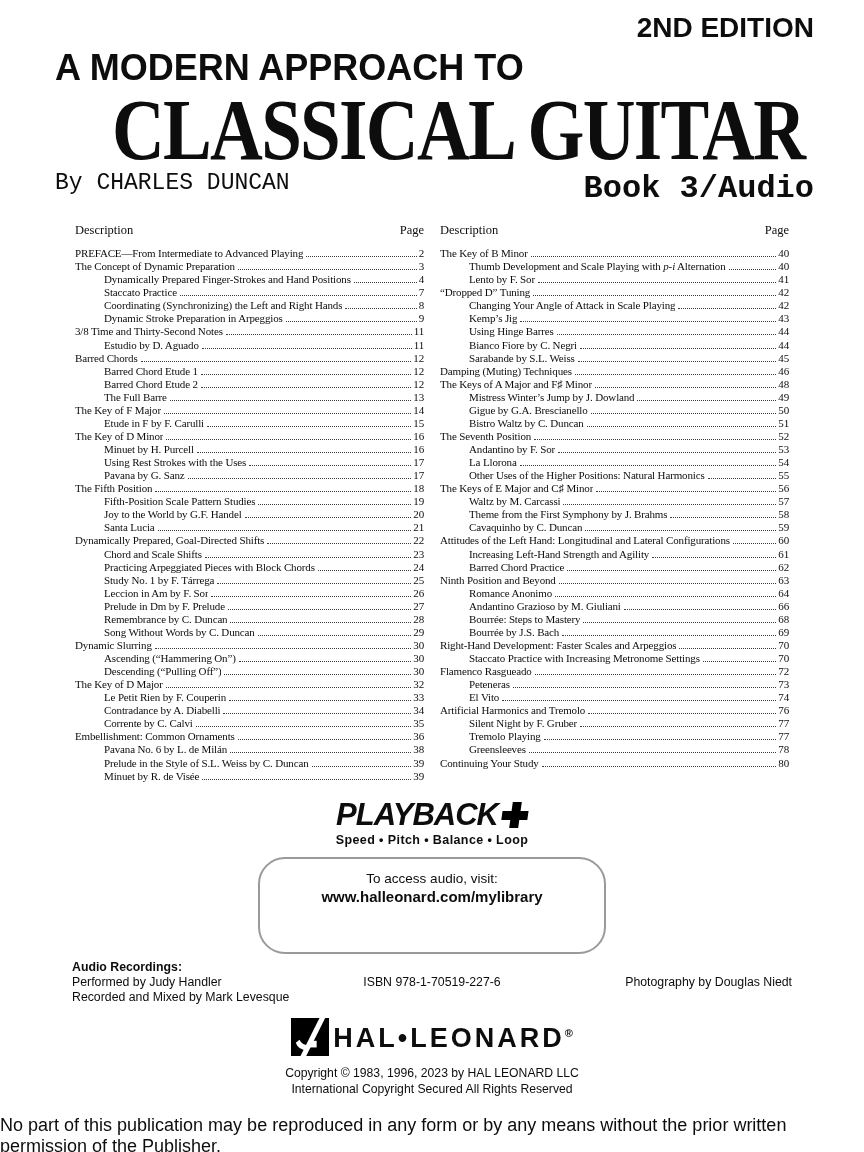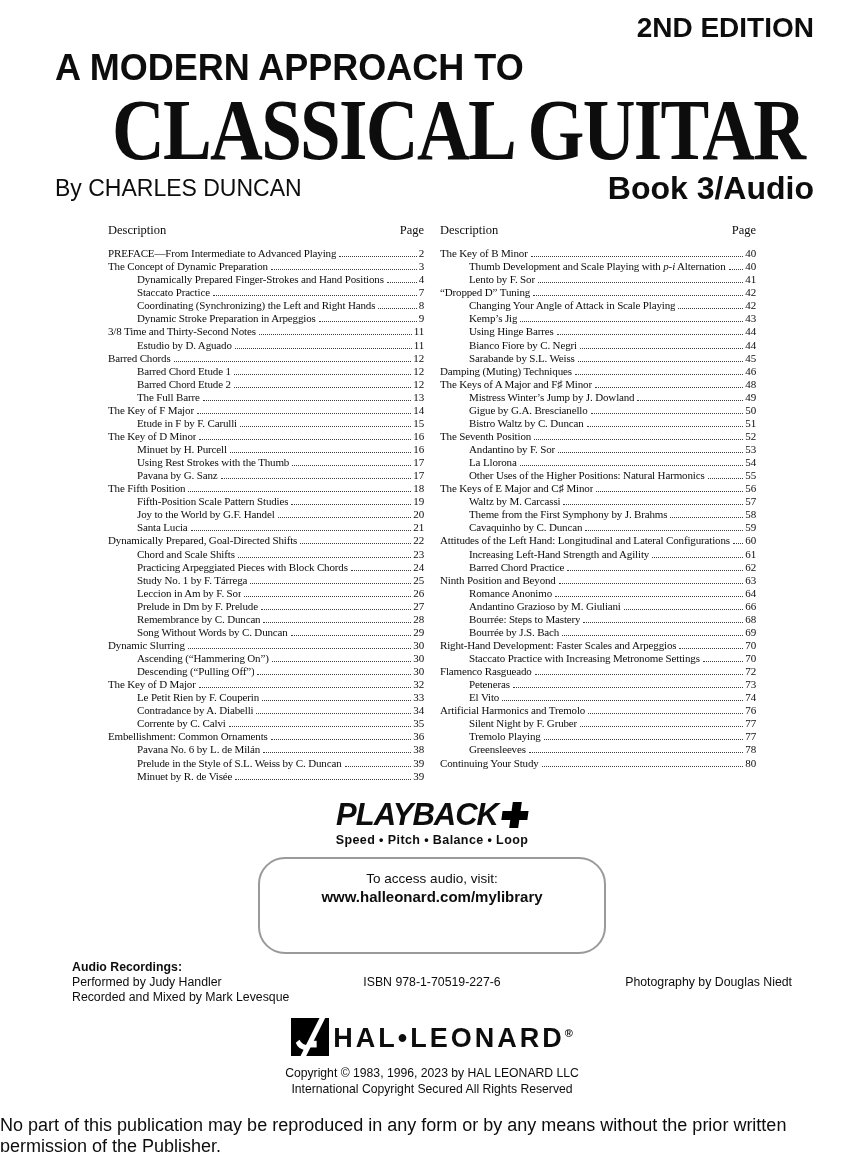--- a/index.html
+++ b/index.html
@@ -14,26 +14,26 @@
 
   
   .hdr { padding: 0 50px 0 55px; }
   .edition { text-align: right; font-size: 28px; font-weight: 800; letter-spacing: 0; }
   .subtitle { text-align: left; font-size: 36px; font-weight: 800; margin-top: 3px; letter-spacing: 0; }
   .booktitle {
     text-align: center; font-family: "Liberation Serif", serif; font-weight: 700;
     font-size: 86px; line-height: 0.92; letter-spacing: -2px; white-space: nowrap;
     transform: scaleX(0.85); transform-origin: 50% 50%; margin-top: 2px;
   }
-  .byline-row { display: flex; justify-content: space-between; align-items: center; margin-top: 0px; }
+  .byline-row { display: flex; justify-content: space-between; align-items: flex-start; margin-top: 0px; font-family: Liberation Mono, monospace; }
   .author { font-size: 23px; font-weight: 400; letter-spacing: 0; }
   .bookfmt { font-size: 32px; font-weight: 800; }
 
   
-  .toc { display: flex; gap: 16px; padding: 0 108px; margin-top: 16px;
+  .toc { display: flex; gap: 16px; padding: 0 75px; margin-top: 16px;
          font-family: "Liberation Serif", serif; }
   .toc-col { flex: 1 1 0; min-width: 0; }
   .toc-head { display: flex; justify-content: space-between; font-size: 12.5px; margin-bottom: 9px; }
   .toc-row { display: flex; align-items: baseline; font-size: 11px; line-height: 13.07px;
              letter-spacing: -0.15px; white-space: nowrap; }
   .toc-row.ind1 { padding-left: 29px; }
   .toc-title { flex: 0 1 auto; overflow: hidden; }
   .dots { flex: 1 1 8px; min-width: 8px; border-bottom: 1.6px dotted #3c3c3c; margin: 0 2px 2px 3px; }
   .toc-page { flex: 0 0 auto; }
 
@@ -165,21 +165,21 @@
             <span class="toc-title">The Key of D Minor</span>
             <span class="dots"></span>
             <span class="toc-page">16</span>
           </div>
           <div class="toc-row ind1">
             <span class="toc-title">Minuet by H. Purcell</span>
             <span class="dots"></span>
             <span class="toc-page">16</span>
           </div>
           <div class="toc-row ind1">
-            <span class="toc-title">Using Rest Strokes with the Thumb</span>
+            <span class="toc-title">Using Rest Strokes with the Uses</span>
             <span class="dots"></span>
             <span class="toc-page">17</span>
           </div>
           <div class="toc-row ind1">
             <span class="toc-title">Pavana by G. Sanz</span>
             <span class="dots"></span>
             <span class="toc-page">17</span>
           </div>
           <div class="toc-row">
             <span class="toc-title">The Fifth Position</span>

